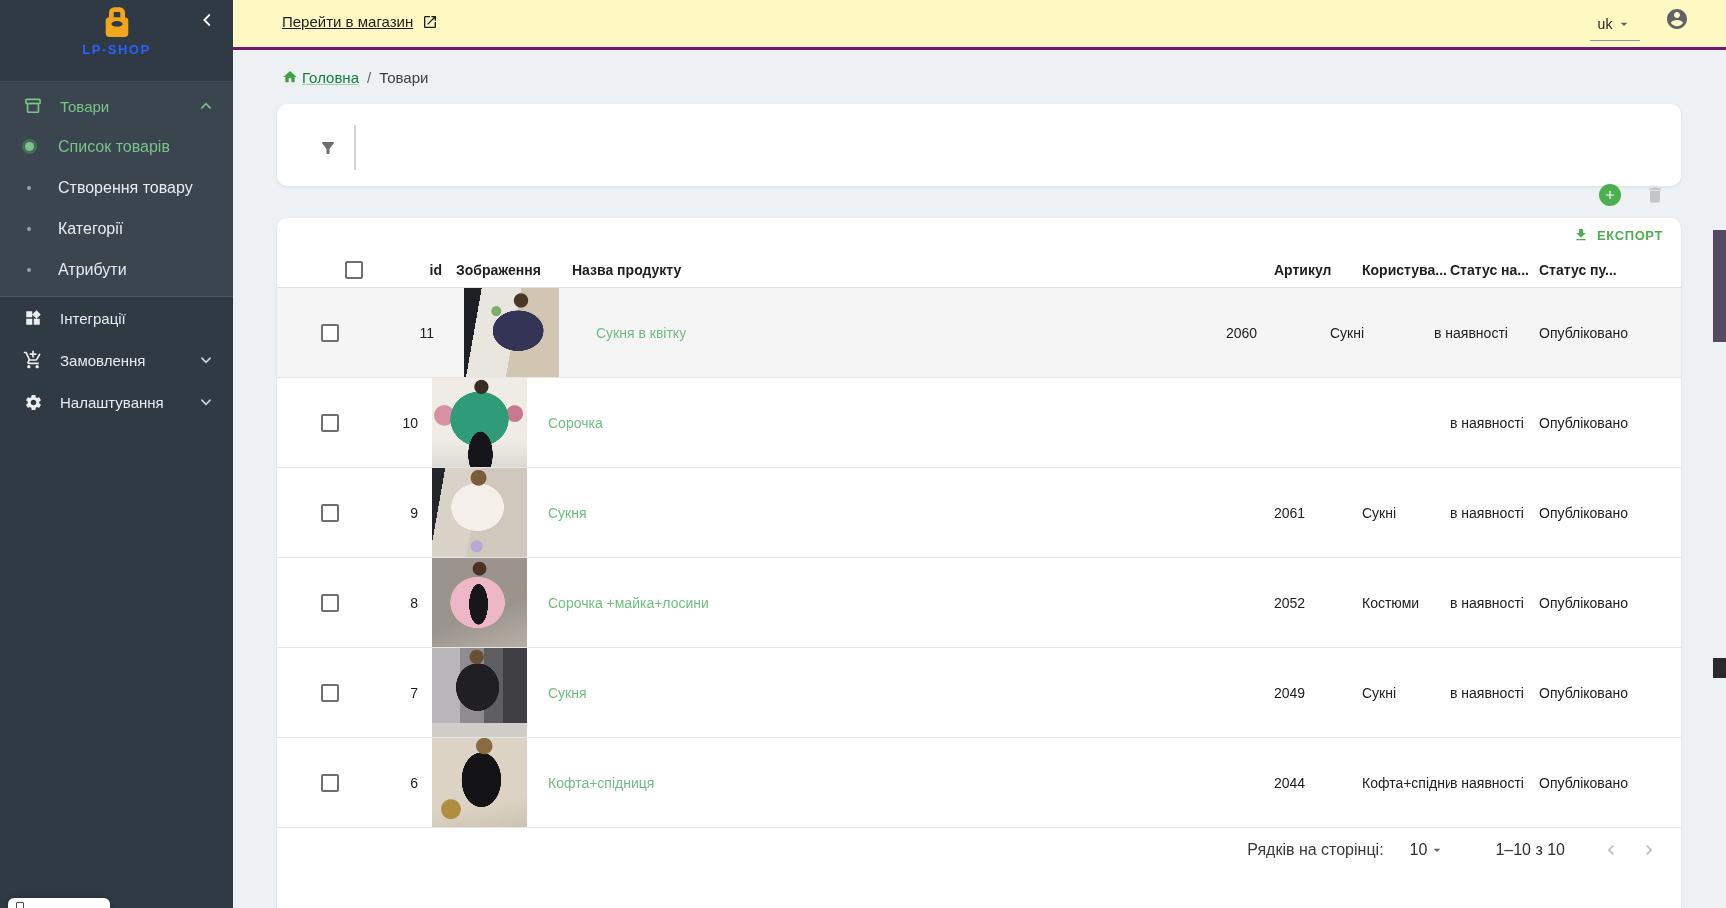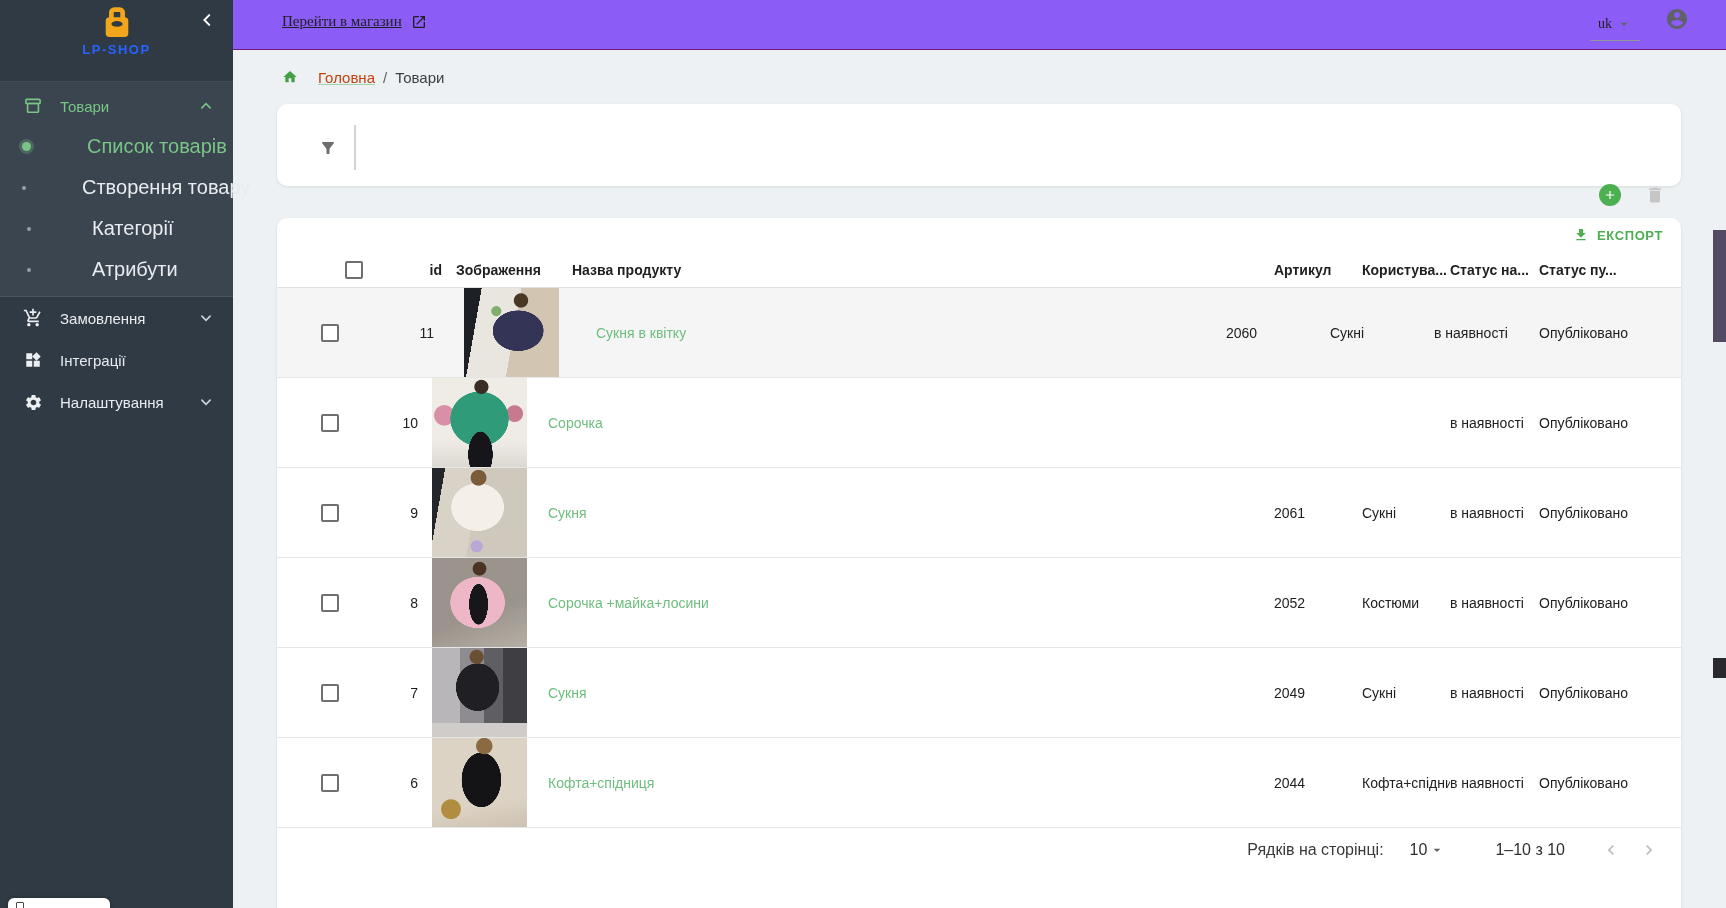--- a/index.html
+++ b/index.html
@@ -25,47 +25,47 @@
   .nav-group { background:#3a454f; border-bottom:1px solid rgba(255,255,255,.09); padding:4px 0 6px 0; }
   .nav-row {
     height:40px; display:flex; align-items:center; padding:0 18px 0 22px;
     cursor:pointer; font-size:15px; color:#e8ecef;
   }
   .nav-row .nav-ic { width:22px; display:flex; justify-content:center; }
   .nav-row .nav-label { margin-left:16px; flex:1; white-space:nowrap; }
   .nav-row.green, .nav-row.green .nav-label { color:#7ac487; }
   .sub-row {
     height:41px; display:flex; align-items:center; padding:0 18px 0 22px;
-    cursor:pointer; font-size:20px; color:#e8ecef;gap:34px;
+    cursor:pointer; font-size:16px; color:#e8ecef;
   }
   .sub-row .bullet-wrap { width:14px; display:flex; justify-content:center; }
   .sub-row .sub-label { margin-left:22px; white-space:nowrap; }
   .sub-row.active .sub-label { color:#7ac487; }
   .dot-active { width:9px; height:9px; border-radius:50%; background:#7ac487; box-shadow:0 0 0 3px rgba(122,196,135,.28); }
   .dot-idle { width:4px; height:4px; border-radius:50%; background:#96a0a8; }
   .nav-item { height:42px; display:flex; align-items:center; padding:0 18px 0 22px; cursor:pointer; font-size:15px; color:#e8ecef; }
   .nav-item .nav-ic { width:22px; display:flex; justify-content:center; }
   .nav-item .nav-label { margin-left:16px; flex:1; white-space:nowrap; }
 
   
   .topbar {
     position:absolute; left:233px; top:0; right:0; height:50px;
-    background:#8b5cf6; border-bottom:1px solid #701a75; z-index:4;font-family:Liberation Serif, serif;
+    background:#fef9c3; border-bottom:3px solid #701a75; z-index:4;
   }
   .store-link { position:absolute; left:49px; top:13px; display:flex; align-items:center; gap:9px; cursor:pointer; }
   .store-link-text { font-size:15px; color:#1f1f1f; text-decoration:underline; }
   .lang-select { position:absolute; left:1357px; top:8px; width:50px; height:33px; border-bottom:1px solid #8f969c; display:flex; align-items:center; justify-content:center; gap:4px; cursor:pointer; }
   .lang-value { font-size:14px; color:#1f1f1f; }
   .avatar-btn { position:absolute; left:1432px; top:7px; width:24px; height:24px; cursor:pointer; }
 
   
   .content { position:absolute; left:233px; top:50px; right:0; bottom:0; background:#edf1f4; }
 
   .breadcrumb { position:absolute; left:49px; top:15px; height:24px; display:flex; align-items:center; gap:8px; font-size:15px; }
-  .crumb-home-link { color:#c2410c; text-decoration:underline; text-decoration-color:#9fd3ab; cursor:pointer; display:flex; align-items:center; gap:20px; }
+  .crumb-home-link { color:#15803d; text-decoration:underline; text-decoration-color:#9fd3ab; cursor:pointer; display:flex; align-items:center; gap:4px; }
   .crumb-sep { color:#5f6368; }
   .crumb-current { color:#3c4043; }
 
   .card { position:absolute; background:#fff; border-radius:10px; box-shadow:0 1px 3px rgba(60,64,67,.12); }
   .filter-card { left:44px; top:54px; width:1404px; height:82px; }
   .funnel-btn { position:absolute; left:38px; top:31px; width:26px; height:26px; display:flex; align-items:center; justify-content:center; cursor:pointer; }
   .filter-divider { position:absolute; left:77px; top:21px; width:2px; height:45px; background:#d2d2d2; }
 
   .add-btn {
     position:absolute; left:1366px; top:134px; width:22px; height:22px; border-radius:50%;
@@ -208,39 +208,39 @@
     <div class="sub-row">
       <span class="bullet-wrap">
           <span class="dot-idle"></span>
         </span>
       <span class="sub-label">Атрибути</span>
     </div>
   </div>
 
   <div class="nav-item">
     <span class="nav-ic">
+      <svg width="18" height="18" viewBox="0 0 24 24" fill="#eceff1">
+          <path d="M13 13v8h8v-8h-8zM3 21h8v-8H3v8zM3 3v8h8V3H3zm13.66-1.31L11 7.34 16.66 13l5.66-5.66-5.66-5.65z"></path>
+        </svg>
+    </span>
+    <span class="nav-label">Інтеграції</span>
+  </div>
+
+  <div class="nav-item">
+    <span class="nav-ic">
       <svg width="20" height="20" viewBox="0 0 24 24" fill="#eceff1">
           <path d="M11 9h2V6h3V4h-3V1h-2v3H8v2h3v3zm-4 9c-1.1 0-1.99.9-2 2 0 1.1.9 2 2 2s2-.9 2-2-.9-2-2-2zm10 0c-1.1 0-1.99.9-2 2 0 1.1.9 2 2 2s2-.9 2-2-.9-2-2-2zm-9.83-3.25.03-.12.9-1.63h7.45c.75 0 1.41-.41 1.75-1.03l3.86-7.01L19.42 4h-.01l-1.1 2-2.76 5H8.53l-.13-.27L6.16 6l-.95-2-.94-2H1v2h2l3.6 7.59-1.35 2.45c-.16.28-.25.61-.25.96 0 1.1.9 2 2 2h12v-2H7.42c-.13 0-.25-.11-.25-.25z"></path>
         </svg>
     </span>
     <span class="nav-label">Замовлення</span>
     <span>
       <svg width="18" height="18" viewBox="0 0 24 24">
           <path d="M6.5 9.5 L12 15 L17.5 9.5" stroke="#cfd4d8" stroke-width="2.2" fill="none" stroke-linecap="round"></path>
         </svg>
     </span>
-  </div>
-
-  <div class="nav-item">
-    <span class="nav-ic">
-      <svg width="18" height="18" viewBox="0 0 24 24" fill="#eceff1">
-          <path d="M13 13v8h8v-8h-8zM3 21h8v-8H3v8zM3 3v8h8V3H3zm13.66-1.31L11 7.34 16.66 13l5.66-5.66-5.66-5.65z"></path>
-        </svg>
-    </span>
-    <span class="nav-label">Інтеграції</span>
   </div>
 
   <div class="nav-item">
     <span class="nav-ic">
       <svg width="19" height="19" viewBox="0 0 24 24" fill="#eceff1">
           <path d="M19.14 12.94c.04-.3.06-.61.06-.94 0-.32-.02-.64-.07-.94l2.03-1.58c.18-.14.23-.41.12-.61l-1.92-3.32c-.12-.22-.37-.29-.59-.22l-2.39.96c-.5-.38-1.03-.7-1.62-.94l-.36-2.54c-.04-.24-.24-.41-.48-.41h-3.84c-.24 0-.43.17-.47.41l-.36 2.54c-.59.24-1.13.57-1.62.94l-2.39-.96c-.22-.08-.47 0-.59.22L2.74 8.87c-.12.21-.08.47.12.61l2.03 1.58c-.05.3-.09.63-.09.94s.02.64.07.94l-2.03 1.58c-.18.14-.23.41-.12.61l1.92 3.32c.12.22.37.29.59.22l2.39-.96c.5.38 1.03.7 1.62.94l.36 2.54c.05.24.24.41.48.41h3.84c.24 0 .44-.17.47-.41l.36-2.54c.59-.24 1.13-.56 1.62-.94l2.39.96c.22.08.47 0 .59-.22l1.92-3.32c.12-.22.07-.47-.12-.61l-2.01-1.58zM12 15.6c-1.98 0-3.6-1.62-3.6-3.6s1.62-3.6 3.6-3.6 3.6 1.62 3.6 3.6-1.62 3.6-3.6 3.6z"></path>
         </svg>
     </span>
     <span class="nav-label">Налаштування</span>
     <span>

